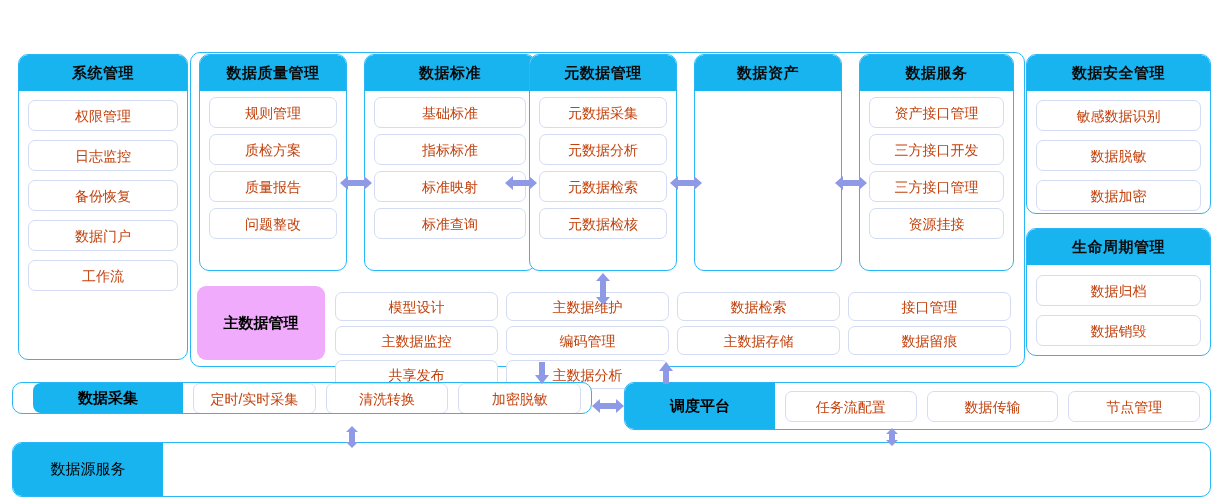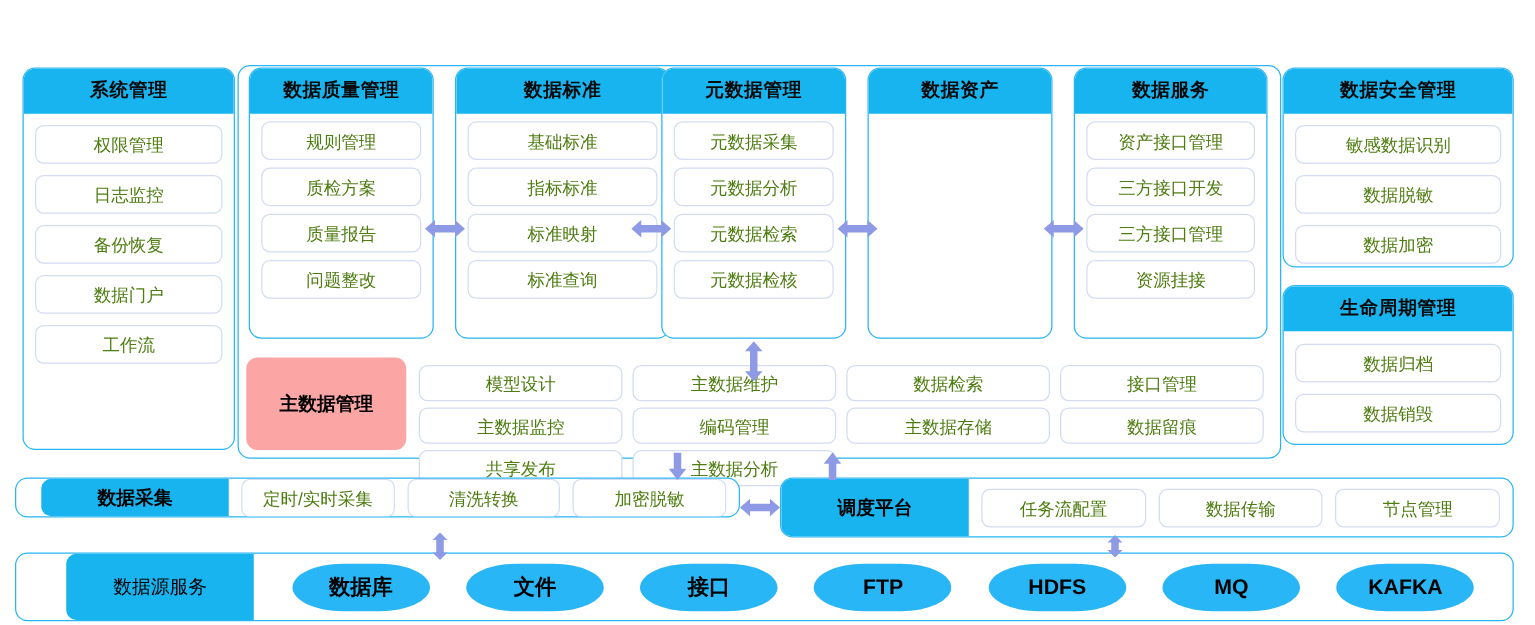--- a/index.html
+++ b/index.html
@@ -38,21 +38,21 @@
     flex-direction:column;
     gap:6px;
   }
   .chip{
     box-sizing:border-box;
     border:1px solid #d3dcf2;
     border-radius:7px;
     background:#ffffff;
     text-align:center;
     font-size:14px;
-    color:#4d7c0f;
+    color:#c2410c;
     line-height:30px;
     height:31px;
     white-space:nowrap;
   }
 
   
   .group-box{
     position:absolute;
     box-sizing:border-box;
     border:1.5px solid #29b6f6;
@@ -61,21 +61,21 @@
   }
 
   
   .mdm-row{
     position:absolute;
     box-sizing:border-box;
     display:flex;
     align-items:stretch;
   }
   .mdm-label{
-    background:#fca5a5;
+    background:#f0abfc;
     color:#000;
     font-weight:bold;
     font-size:15px;
     display:flex;align-items:center;justify-content:center;
     border-radius:9px;
     box-sizing:border-box;
   }
   .mdm-grid{
     flex:1;
     display:grid;
@@ -249,31 +249,22 @@
 
   <div class="band" style="left:624px;top:352px;width:587px;height:48px;">
     <div class="band-label" style="width:150px;">调度平台</div>
     <div class="band-items">
       <div class="chip">任务流配置</div>
       <div class="chip">数据传输</div>
       <div class="chip">节点管理</div>
     </div>
   </div>
 
-  <div class="band" style="left:12px;top:412px;width:1199px;height:55px;padding-left:40px;">
+  <div class="band" style="left:12px;top:412px;width:1199px;height:55px;">
     <div class="band-label" style="width:150px;font-weight:normal;">数据源服务</div>
-    <div class="ds-items">
-      <div class="cyl">数据库</div>
-      <div class="cyl">文件</div>
-      <div class="cyl">接口</div>
-      <div class="cyl">FTP</div>
-      <div class="cyl">HDFS</div>
-      <div class="cyl">MQ</div>
-      <div class="cyl">KAFKA</div>
-    </div>
   </div>
 
   <div class="arrow" style="left:340px;top:144px;">
     <svg width="32" height="18" viewBox="0 0 32 18">
         <path d="M0 9 L8 2 L8 6 L24 6 L24 2 L32 9 L24 16 L24 12 L8 12 L8 16 Z" fill="#8f9ae6"></path>
       </svg>
   </div>
   <div class="arrow" style="left:505px;top:144px;">
     <svg width="32" height="18" viewBox="0 0 32 18">
         <path d="M0 9 L8 2 L8 6 L24 6 L24 2 L32 9 L24 16 L24 12 L8 12 L8 16 Z" fill="#8f9ae6"></path>

